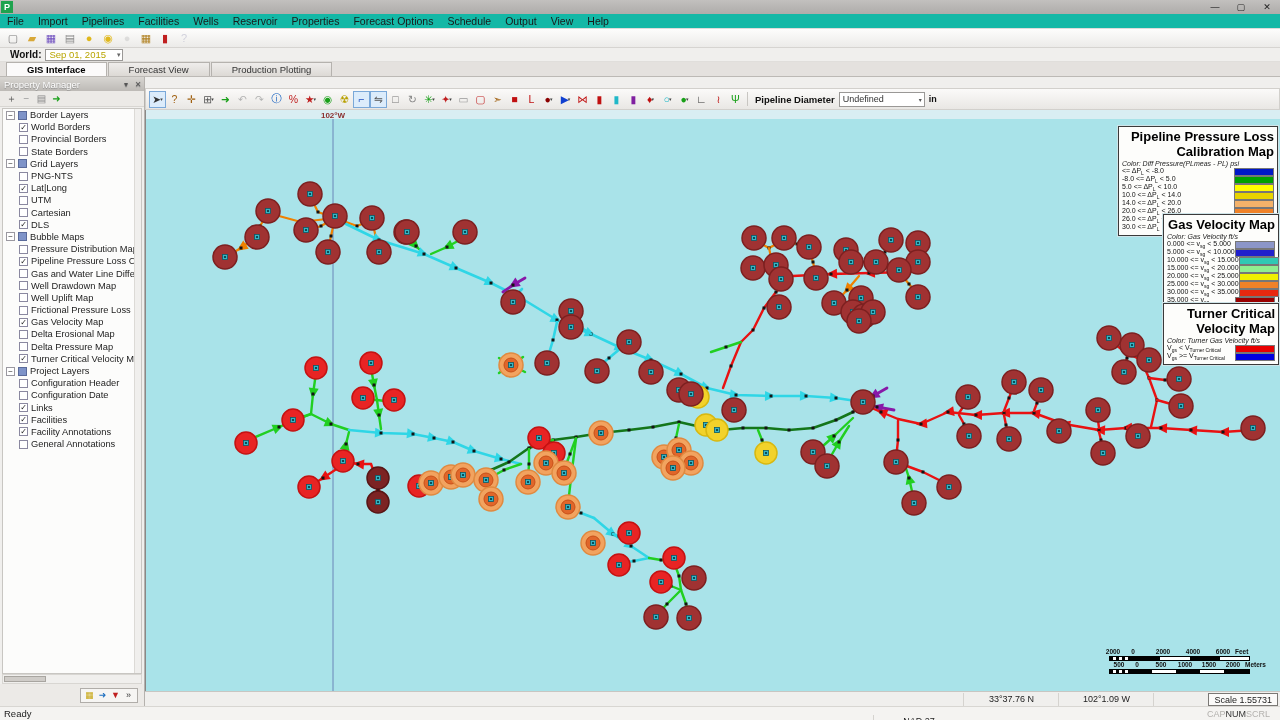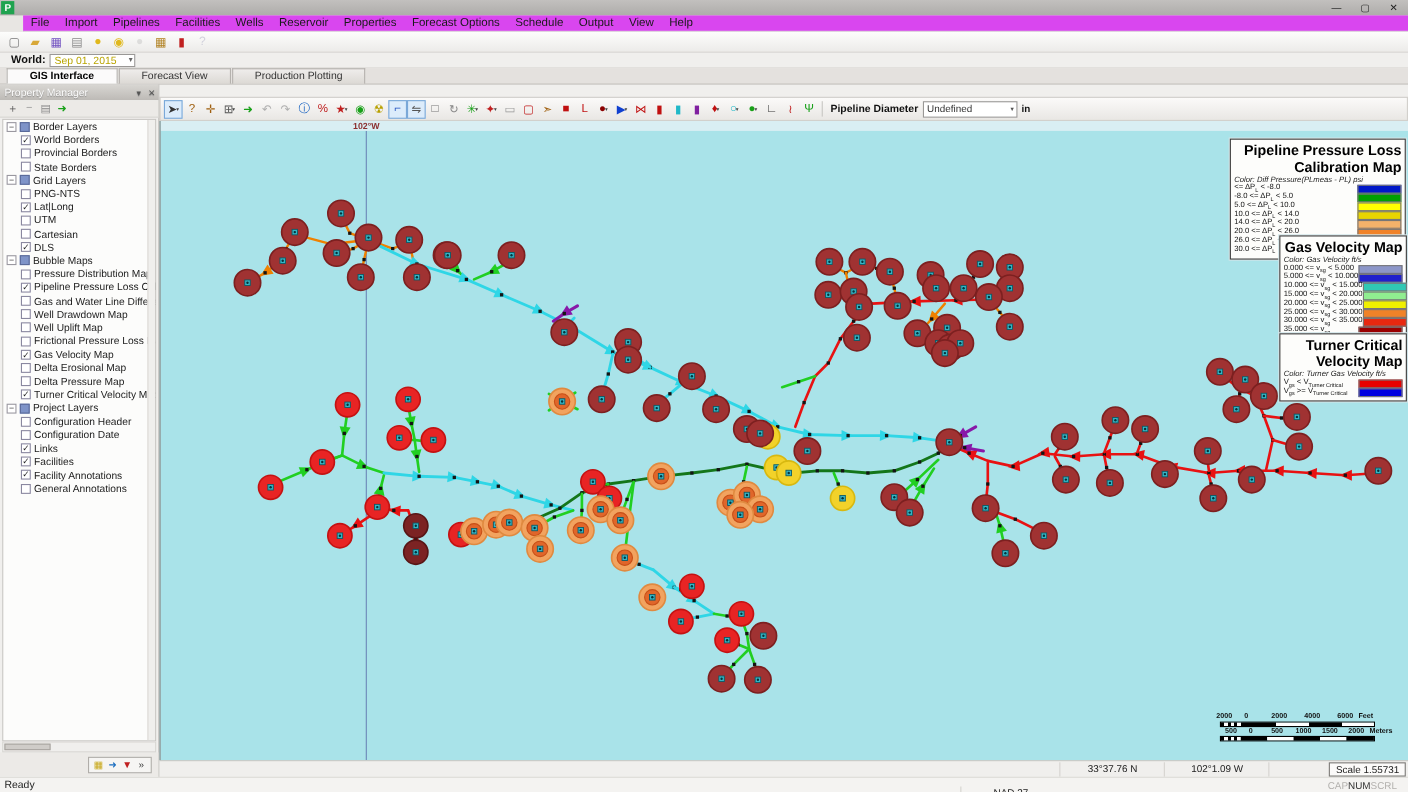--- a/index.html
+++ b/index.html
@@ -5,30 +5,30 @@
   html,body{margin:0;padding:0;width:1280px;height:720px;overflow:hidden;
     font-family:"Liberation Sans",sans-serif;background:#e8e6e3;-webkit-font-smoothing:antialiased;}
   *{box-sizing:border-box;}
   
   .titlebar{height:14px;background:linear-gradient(#c2c0be,#aeacaa);display:flex;align-items:center;}
   .app-icon{width:12px;height:12px;margin-left:1px;background:#1fa34f;color:#fff;font-size:9px;font-weight:bold;
     display:flex;align-items:center;justify-content:center;}
   .title-fill{flex:1;}
   .win-btn{width:26px;height:13px;font-size:9px;color:#222;display:inline-flex;align-items:center;justify-content:center;cursor:default;}
   
-  .menubar{height:15px;background:#d946ef;border-bottom:1px solid #dddcda;display:flex;align-items:center;font-size:10.5px;color:#1a1a1a;margin-left:21px;}
+  .menubar{height:15px;background:#14b8a6;border-bottom:1px solid #dddcda;display:flex;align-items:center;font-size:10.5px;color:#1a1a1a;}
   .menu-item{padding:0 7px;line-height:15px;}
   
   .toolbar{height:19px;background:linear-gradient(#fdfdfc,#ecebe9);border-bottom:1px solid #d6d4d1;display:flex;align-items:center;padding-left:4px;}
   .tb-icon{width:18px;height:16px;display:inline-flex;align-items:center;justify-content:center;font-size:11px;margin-right:1px;}
   .tb-icon.dim{opacity:.4;}
   
   .datebar{height:14px;background:#f0efed;display:flex;align-items:center;font-size:10px;border-bottom:1px solid #e0dedb;}
   .date-label{font-weight:bold;margin:0 4px 0 10px;color:#111;}
-  .date-combo{width:78px;height:12px;background:#fff;border:1px solid #9a9896;display:flex;align-items:flex-start;font-size:9.5px;color:#b9a500;padding-left:3px;}
+  .date-combo{width:78px;height:12px;background:#fff;border:1px solid #9a9896;display:flex;align-items:center;font-size:9.5px;color:#b9a500;padding-left:3px;}
   .date-combo .arrow{margin-left:auto;color:#666;font-size:7px;padding-right:2px;}
   
   .tabrow{height:15px;background:#e4e1de;display:flex;align-items:flex-end;border-bottom:1px solid #bcb9b5;padding-left:6px;}
   .tab{height:14px;padding:0 20px;font-size:9.5px;line-height:14px;color:#333;background:linear-gradient(#efedeb,#dcd9d5);
     border:1px solid #b5b2ae;border-bottom:none;margin-right:1px;}
   .tab.active{background:#fbfafa;font-weight:bold;color:#000;}
   
   .content{position:relative;height:629px;}
   
   .panel{position:absolute;left:0;top:0;width:145px;height:629px;background:#f0efed;border-right:1px solid #b5b2ae;display:flex;flex-direction:column;}

